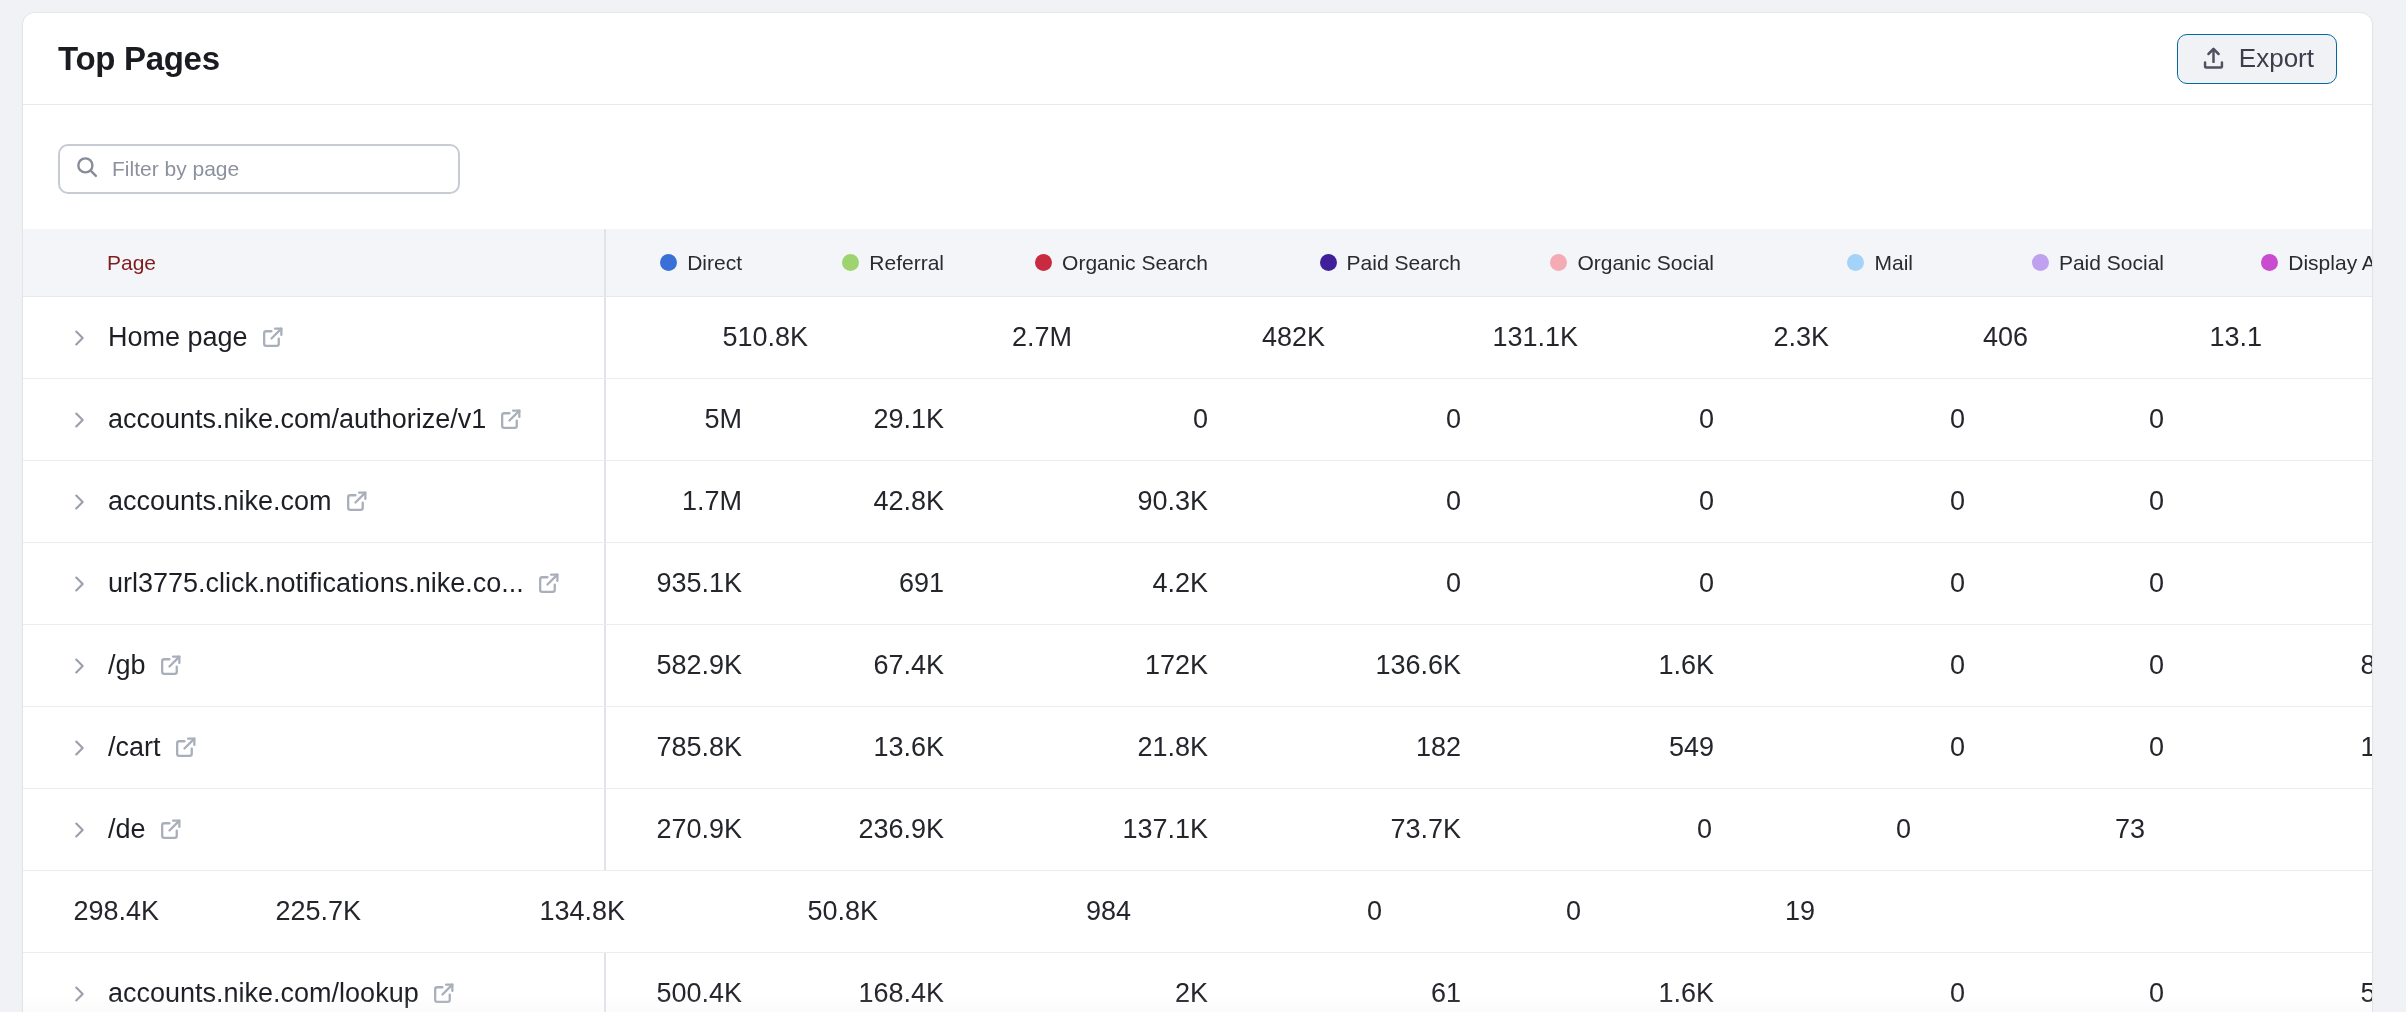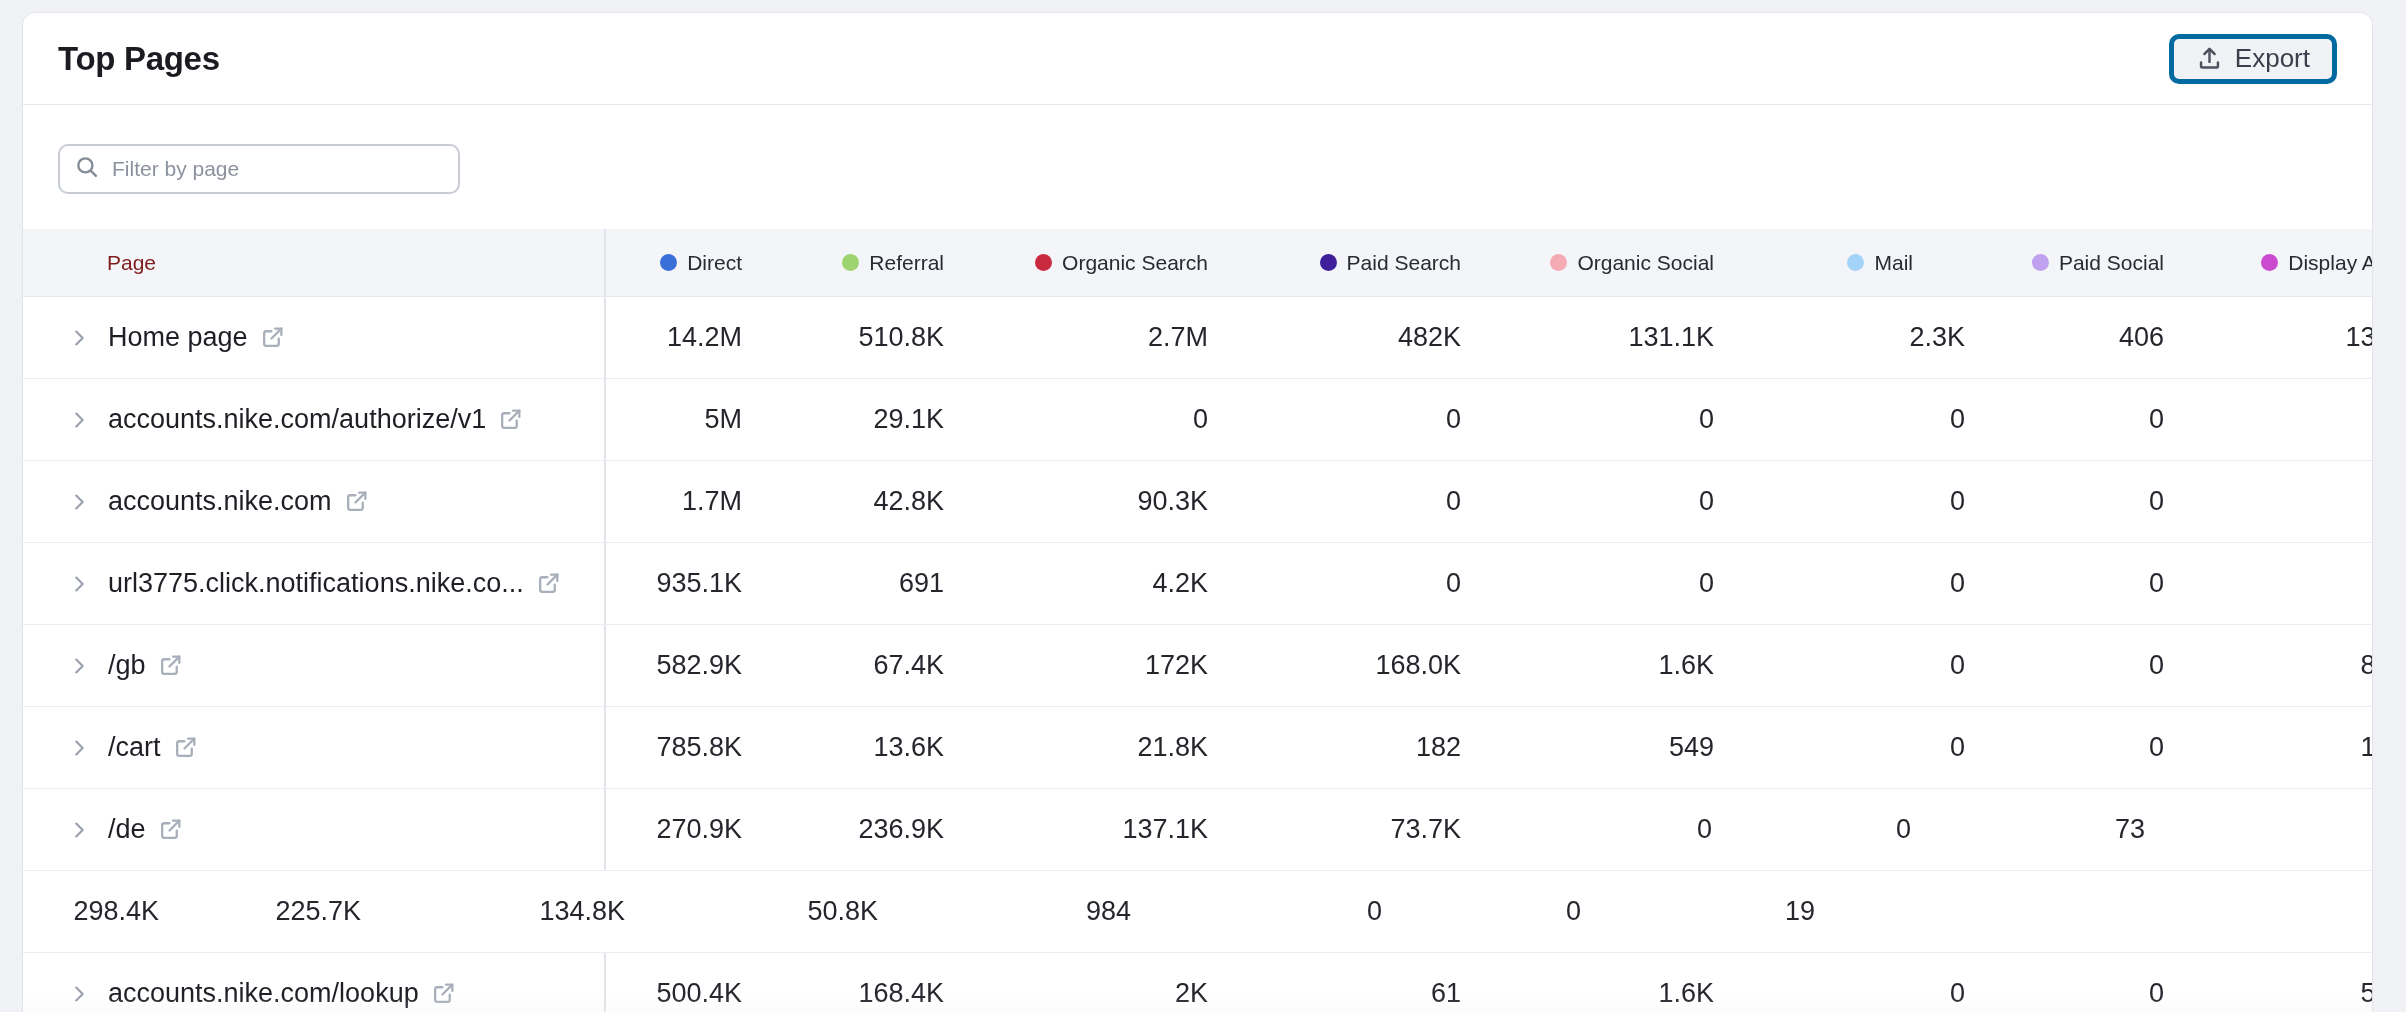--- a/index.html
+++ b/index.html
@@ -17,21 +17,21 @@
     overflow:hidden;
   }
   .card-header {
     height:92px; display:flex; align-items:center; justify-content:space-between;
     padding:0 35px; border-bottom:1px solid #e6e8ec;
   }
   .card-title { font-size:33px; font-weight:700; color:#1b1c21; letter-spacing:-0.3px; }
   .export-btn {
     display:flex; align-items:center; gap:12px;
     height:50px; padding:0 22px; border-radius:10px;
-    background:#f1f2f5; border:5px solid #0369a1;
+    background:#f1f2f5; border:1px solid #0369a1;
     font-size:26px; color:#3a3f4b; cursor:pointer;
   }
   .export-btn svg { display:block; }
   .filter-row { padding:39px 35px 0; }
   .filter-box {
     width:402px; height:50px; border:2px solid #c7cbd4; border-radius:10px;
     display:flex; align-items:center; padding:0 14px; background:#fff;
   }
   .filter-box input {
     border:none; outline:none; flex:1; font-size:21px; color:#33363e;
@@ -147,21 +147,20 @@
       </span>
       <span class="page-name">Home page</span>
       <span class="ext-link">
         <svg width="25" height="25" viewBox="0 0 24 24" fill="none" stroke="#a9afba" stroke-width="2.2" stroke-linecap="round" stroke-linejoin="round">
           <path d="M18 13v5a2 2 0 0 1-2 2H6a2 2 0 0 1-2-2V8a2 2 0 0 1 2-2h5"></path>
           <path d="M14.5 3.5H20.5V9.5"></path>
                 <path d="M11 13 20.5 3.5"></path>
         </svg>
       </span>
     </div>
-  <div class="cell c0">14.2M</div>
           <div class="cell c1">510.8K</div>
           <div class="cell c2">2.7M</div>
           <div class="cell c3">482K</div>
           <div class="cell c4">131.1K</div>
           <div class="cell c5">2.3K</div>
           <div class="cell c6">406</div>
           <div class="cell c7">13.1</div>
         </div>
         <div class="row">
     <div class="page-col">
@@ -250,21 +249,21 @@
         <svg width="25" height="25" viewBox="0 0 24 24" fill="none" stroke="#a9afba" stroke-width="2.2" stroke-linecap="round" stroke-linejoin="round">
           <path d="M18 13v5a2 2 0 0 1-2 2H6a2 2 0 0 1-2-2V8a2 2 0 0 1 2-2h5"></path>
           <path d="M14.5 3.5H20.5V9.5"></path>
                 <path d="M11 13 20.5 3.5"></path>
         </svg>
       </span>
     </div>
   <div class="cell c0">582.9K</div>
           <div class="cell c1">67.4K</div>
           <div class="cell c2">172K</div>
-          <div class="cell c3">168.0K</div>
+          <div class="cell c3">136.6K</div>
           <div class="cell c4">1.6K</div>
           <div class="cell c5">0</div>
           <div class="cell c6">0</div>
           <div class="cell c7">8.6</div>
         </div>
         <div class="row">
     <div class="page-col">
       <span class="chevron">
         <svg width="22" height="22" viewBox="0 0 24 24" fill="none" stroke="#9ba1ac" stroke-width="2.4" stroke-linecap="round" stroke-linejoin="round">
           <path d="m9 5 7 7-7 7"></path>

